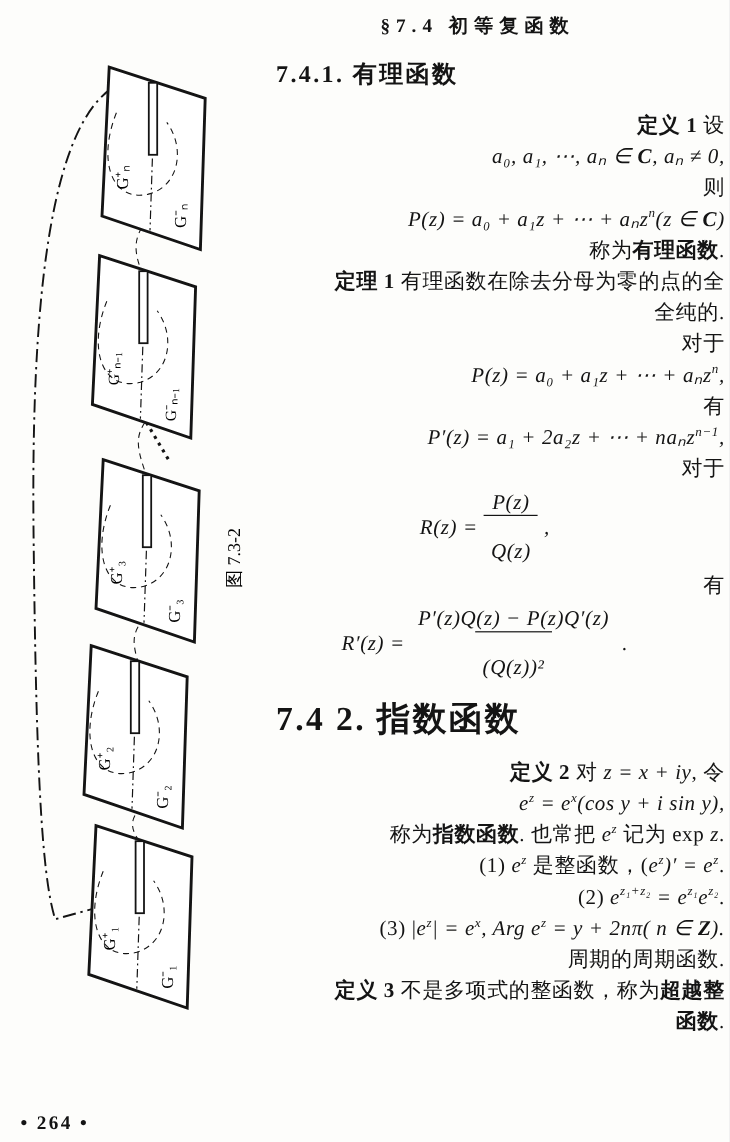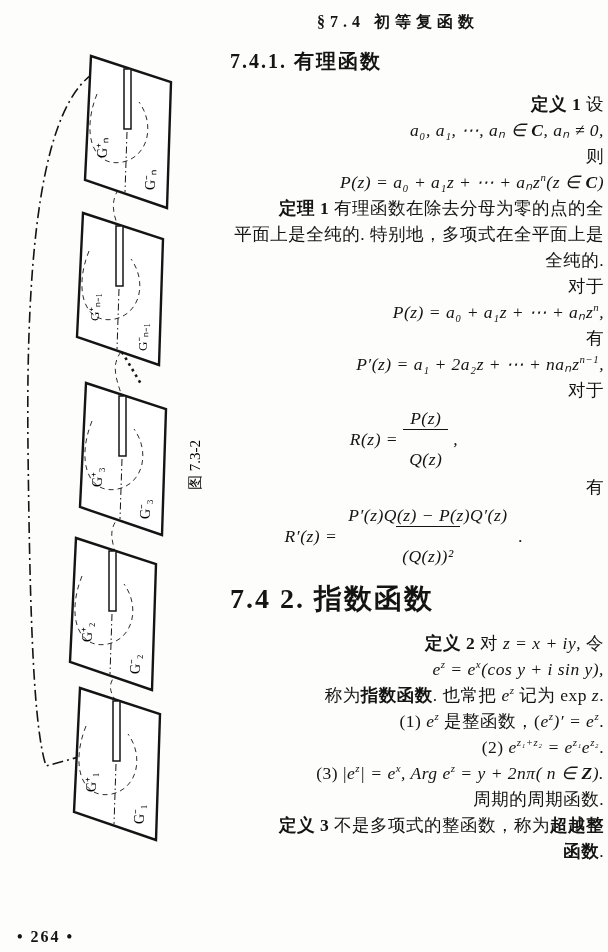--- a/index.html
+++ b/index.html
@@ -93,22 +93,22 @@
   <div class="title">§7.4  初等复函数</div>
 
   <div class="col">
 
     <div class="h1">7.4.1. 有理函数</div>
 
     <div class="ln ind"><span class="b">定义 1</span><span>  设</span></div>
     <div class="ln fml1"><span class="it">a₀, a₁, ⋯, aₙ ∈ </span><span class="b it">C</span><span class="it">,  aₙ ≠ 0,</span></div>
     <div class="ln">则</div>
     <div class="ln fml2"><span class="it">P(z) = a₀ + a₁z + ⋯ + aₙz</span><sup class="it">n</sup><span class="it">(z ∈ </span><span class="b it">C</span><span class="it">)</span></div>
+    <div class="ln"><span>称为</span><span class="b">有理函数</span><span>.</span></div>
     <div class="ln ind"><span class="b">定理 1</span><span>  有理函数在除去分母为零的点的全</span></div>
-    <div class="ln">平面上是全纯的. 特别地，多项式在全平面上是</div>
     <div class="ln">全纯的.</div>
     <div class="ln">对于</div>
     <div class="ln fml2"><span class="it">P(z) = a₀ + a₁z + ⋯ + aₙz</span><sup class="it">n</sup><span class="it">,</span></div>
     <div class="ln">有</div>
     <div class="ln fml3"><span class="it">P′(z) = a₁ + 2a₂z + ⋯ + naₙz</span><sup class="it">n−1</sup><span class="it">,</span></div>
     <div class="ln">对于</div>
 
     <div class="ln frac">
       <span class="it">R(z) =</span>
       <span class="stack">

